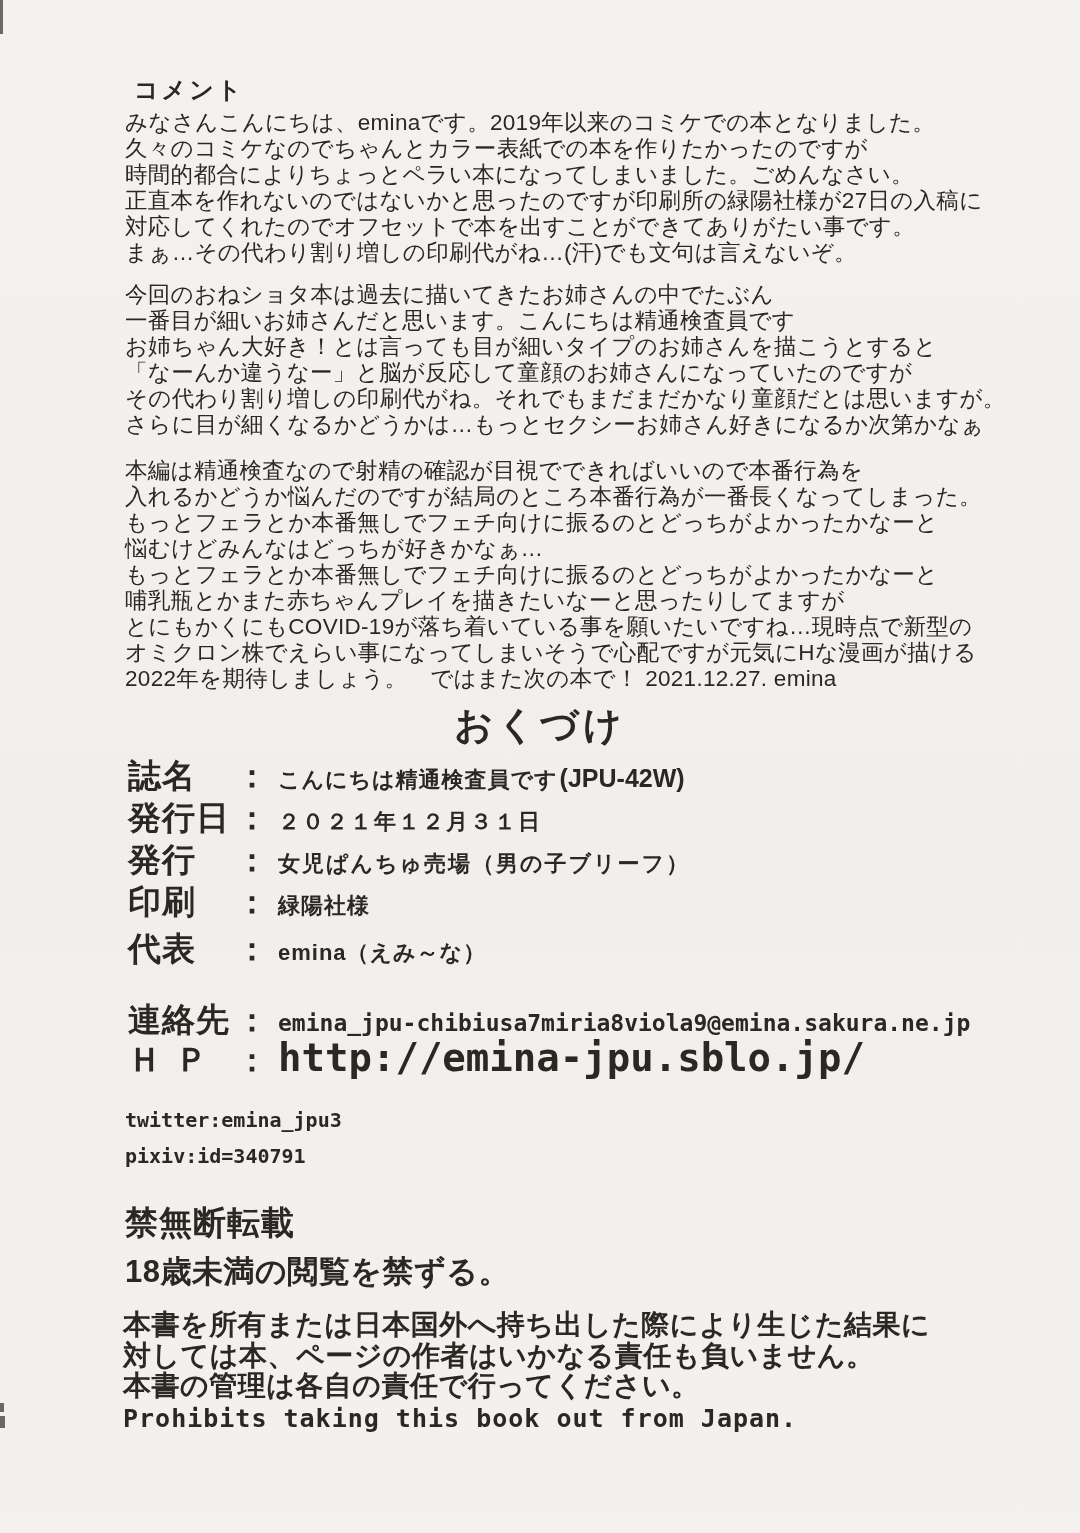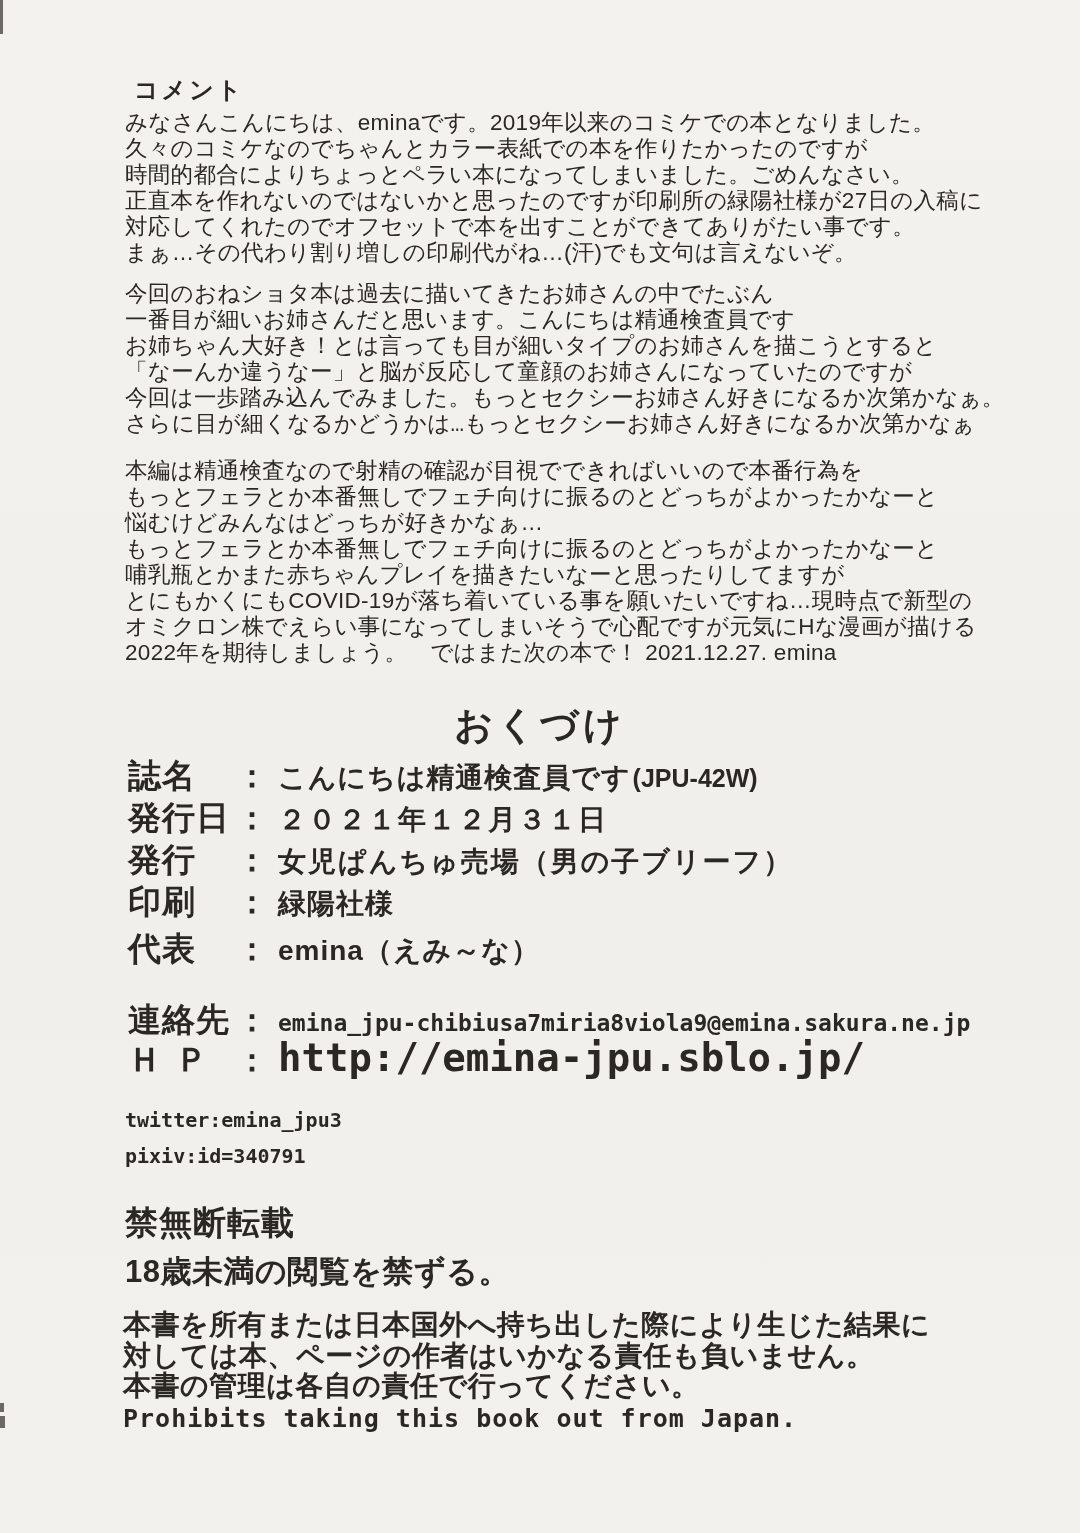--- a/index.html
+++ b/index.html
@@ -10,34 +10,34 @@
     color:#2b2824;
     font-family:"Liberation Sans","DejaVu Sans",sans-serif;
     -webkit-font-smoothing:antialiased;
   }
   .abs{position:absolute;white-space:nowrap;}
 
   
   #comment-heading{left:134px;top:74px;font-size:24px;font-weight:600;letter-spacing:3px;}
   .para{left:125px;font-size:22.5px;line-height:26px;letter-spacing:.3px;font-weight:500;}
   #p1{top:110px;}
-  #p2{top:282px;font-family:Liberation Mono, monospace;}
+  #p2{top:282px;}
   #p3{top:458px;}
 
   
   #okuzuke{left:0;top:700px;width:1080px;text-align:center;
     font-family:Liberation Mono, monospace;
     font-size:38px;font-weight:600;letter-spacing:4px;}
 
   
   .row{position:absolute;left:128px;white-space:nowrap;font-weight:bold;}
   .row .lbl{display:inline-block;width:108px;font-size:33px;letter-spacing:1px;vertical-align:baseline;}
   .row .lbl.spread{letter-spacing:14px;}
   .row .col{font-size:32px;}
-  .row .val{font-size:28px;margin-left:10px;letter-spacing:1px;}
+  .row .val{font-size:22px;margin-left:10px;letter-spacing:1px;}
   .row .val.wide{letter-spacing:2px;}
   .row .sfx{font-size:25px;letter-spacing:0;margin-left:2px;}
   .row .val.mono-sm{font-family:"DejaVu Sans Mono","Liberation Mono",monospace;font-size:23px;letter-spacing:0;font-weight:600;}
   .row .val.mono-md{font-family:"DejaVu Sans Mono","Liberation Mono",monospace;font-size:39px;letter-spacing:0;font-weight:600;}
   #row-title{top:754px;}
   #row-date{top:796px;}
   #row-publisher{top:838px;}
   #row-printer{top:880px;}
   #row-rep{top:927px;}
   #row-contact{top:998px;}
@@ -74,26 +74,27 @@
   <div>正直本を作れないのではないかと思ったのですが印刷所の緑陽社様が27日の入稿に</div>
   <div>対応してくれたのでオフセットで本を出すことができてありがたい事です。</div>
   <div>まぁ…その代わり割り増しの印刷代がね…(汗)でも文句は言えないぞ。</div>
 </div>
 
 <div class="abs para" id="p2">
   <div>今回のおねショタ本は過去に描いてきたお姉さんの中でたぶん</div>
   <div>一番目が細いお姉さんだと思います。こんにちは精通検査員です</div>
   <div>お姉ちゃん大好き！とは言っても目が細いタイプのお姉さんを描こうとすると</div>
   <div>「なーんか違うなー」と脳が反応して童顔のお姉さんになっていたのですが</div>
-  <div>今回は一歩踏み込んでみました。もっとセクシーお姉さん好きになるか次第かなぁ。</div>
+  <div>その代わり割り増しの印刷代がね。それでもまだまだかなり童顔だとは思いますが。</div>
   <div>さらに目が細くなるかどうかは…もっとセクシーお姉さん好きになるか次第かなぁ</div>
 </div>
 
 <div class="abs para" id="p3">
   <div>本編は精通検査なので射精の確認が目視でできればいいので本番行為を</div>
+  <div>入れるかどうか悩んだのですが結局のところ本番行為が一番長くなってしまった。</div>
   <div>もっとフェラとか本番無しでフェチ向けに振るのとどっちがよかったかなーと</div>
   <div>悩むけどみんなはどっちが好きかなぁ…</div>
   <div>もっとフェラとか本番無しでフェチ向けに振るのとどっちがよかったかなーと</div>
   <div>哺乳瓶とかまた赤ちゃんプレイを描きたいなーと思ったりしてますが</div>
   <div>とにもかくにもCOVID-19が落ち着いている事を願いたいですね…現時点で新型の</div>
   <div>オミクロン株でえらい事になってしまいそうで心配ですが元気にHな漫画が描ける</div>
   <div>2022年を期待しましょう。　ではまた次の本で！ 2021.12.27. emina</div>
 </div>
 
 <div class="abs" id="okuzuke">おくづけ</div>

